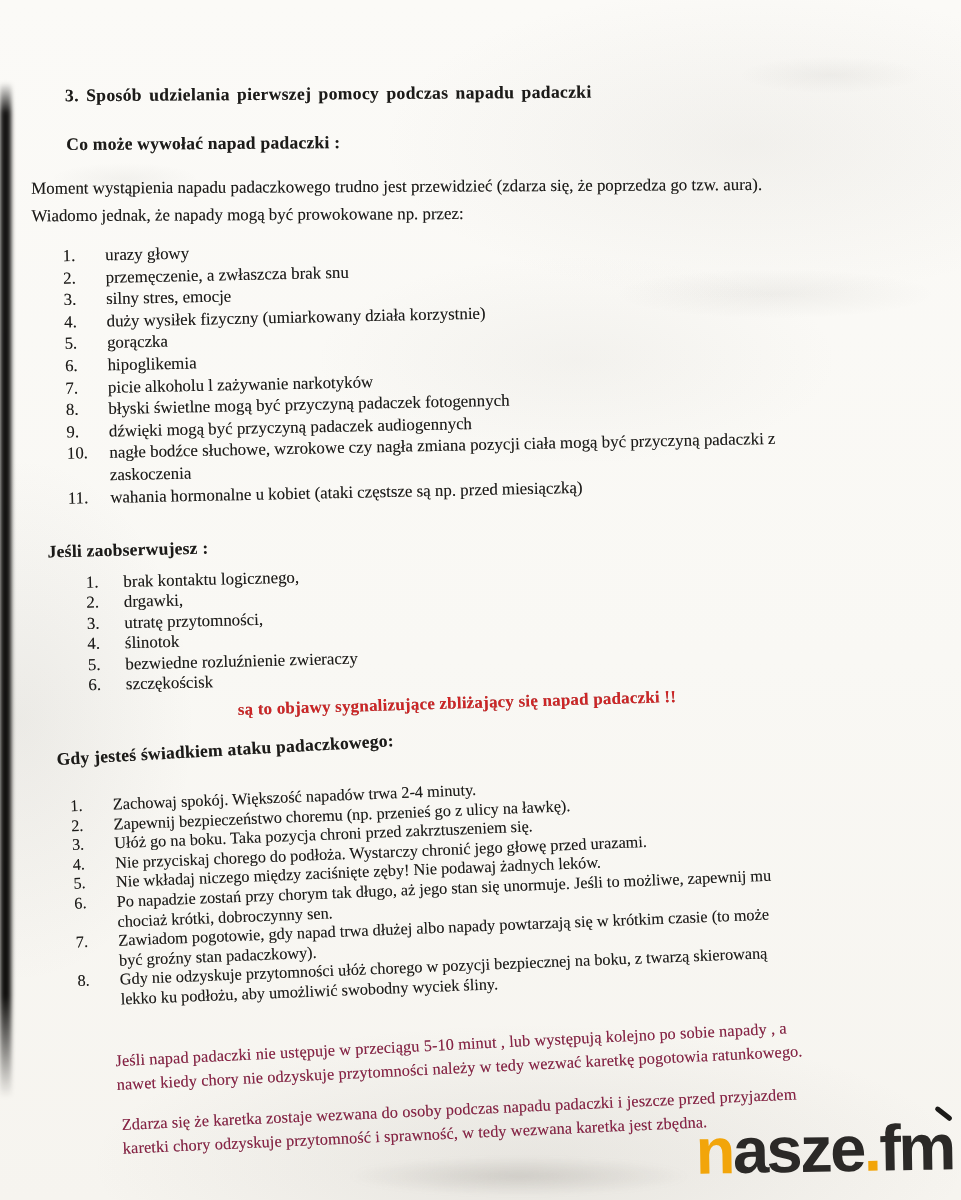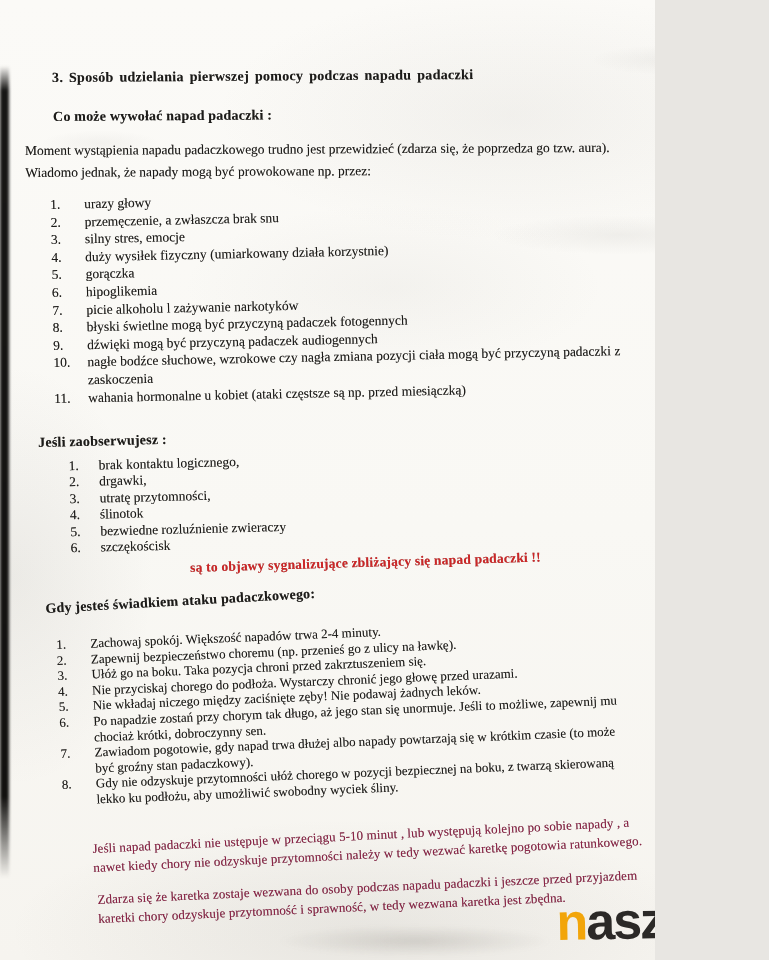--- a/index.html
+++ b/index.html
@@ -1,17 +1,17 @@
 <!DOCTYPE html>
 <html lang="pl"><head>
 <meta charset="utf-8">
 <style>
   html,body{margin:0;padding:0;background:#e8e6e2;}
   .page{
-    position:relative;width:655px;height:960px;overflow:hidden;
+    position:relative;width:769px;height:960px;overflow:hidden;
     background:
       radial-gradient(ellipse 420px 180px at 78% 12%, rgba(160,156,148,0.10), transparent 70%),
       radial-gradient(ellipse 300px 120px at 60% 30%, rgba(160,156,148,0.08), transparent 70%),
       radial-gradient(ellipse 500px 160px at 55% 97%, rgba(140,136,128,0.14), transparent 70%),
       radial-gradient(ellipse 200px 300px at 2% 60%, rgba(120,116,110,0.10), transparent 70%),
       linear-gradient(180deg,#fbfaf7 0%, #f9f8f4 55%, #f6f4ef 100%);
     font-family:"Liberation Serif","DejaVu Serif",serif;
     color:#1c1b19;
   }
   .page *{box-sizing:border-box;}

